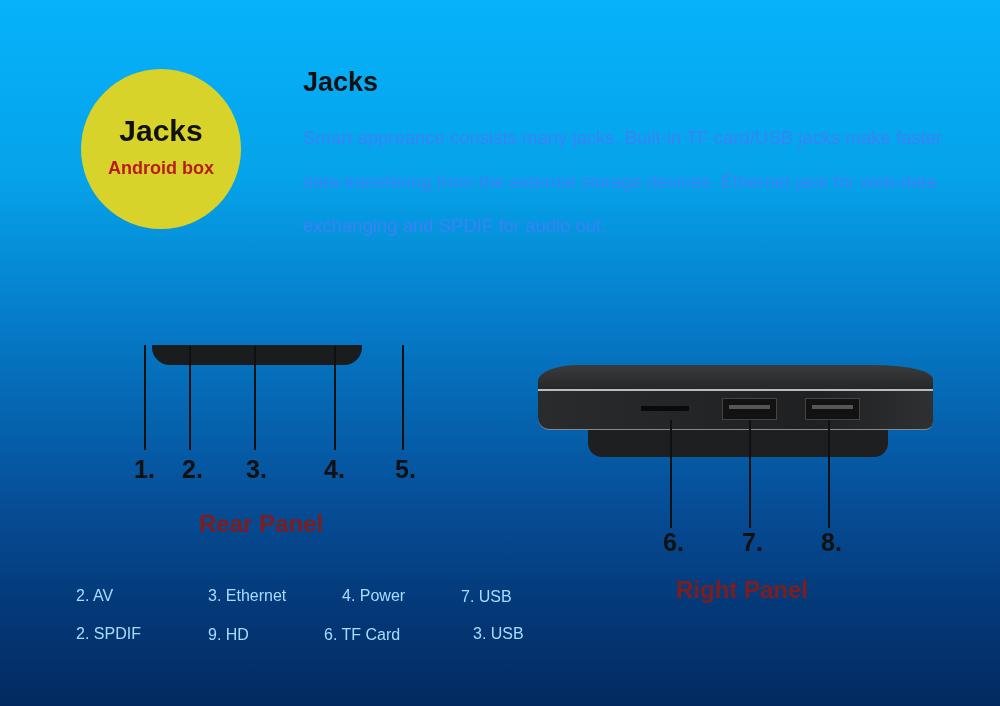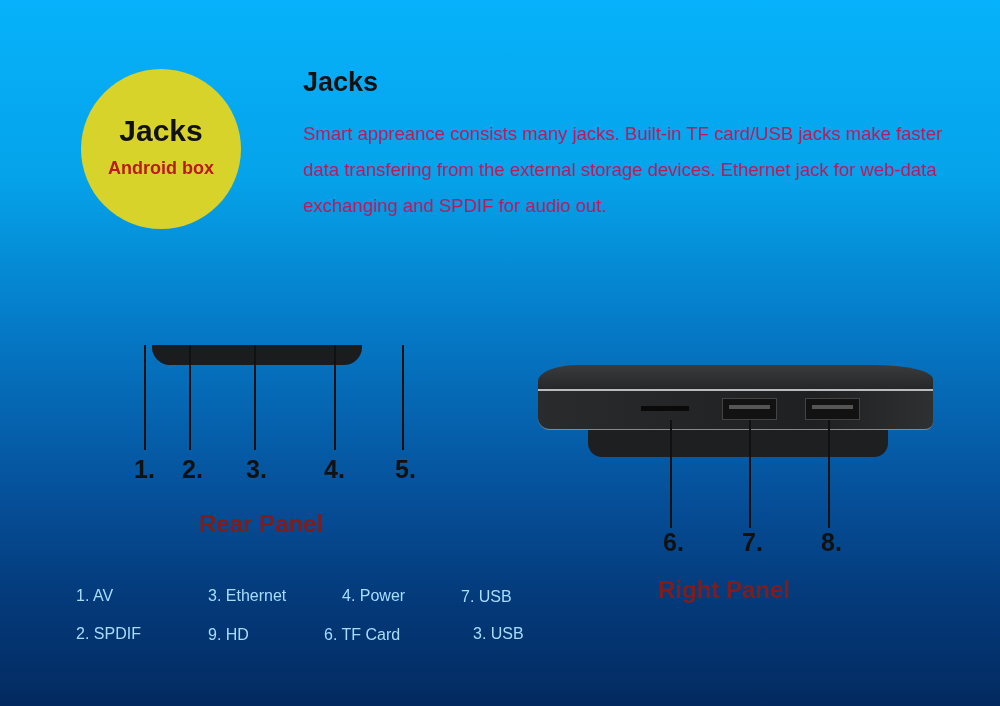--- a/index.html
+++ b/index.html
@@ -9,21 +9,21 @@
     font-family: "Liberation Sans", sans-serif;
   }
   .badge {
     position: absolute; left: 81px; top: 69px; width: 160px; height: 160px;
     border-radius: 50%; background: #d7d32a;
     display: flex; flex-direction: column; align-items: center; justify-content: center;
   }
   .badge .t1 { font-weight: bold; font-size: 30px; color: #111; margin-top: -6px; }
   .badge .t2 { font-weight: bold; font-size: 18px; color: #b91c1c; margin-top: 10px; }
   .title { position: absolute; left: 303px; top: 67px; font-size: 27px; font-weight: bold; color: #111; }
-  .desc { position: absolute; left: 303px; top: 116px; width: 680px; font-size: 18.5px; line-height: 36px; color: #be185d; }
+  .desc { position: absolute; left: 303px; top: 116px; width: 680px; font-size: 18.5px; line-height: 44px; color: #3b82f6; }
 
   
   .rear { position: absolute; left: 62px; top: 285px; width: 390px; height: 82px; }
   .rear .body {
     position: absolute; left: 0; top: 0; width: 390px; height: 62px;
     background: linear-gradient(180deg, #2e2f31 0%, #232426 60%, #1c1d1f 100%);
     border-radius: 30px 30px 22px 22px / 14px 14px 18px 18px;
   }
   .rear .foot { position: absolute; left: 90px; top: 60px; width: 210px; height: 20px; background: #1b1c1e; border-radius: 0 0 18px 18px; }
   .port-av { position: absolute; left: 75px; top: 10px; width: 20px; height: 20px; border-radius: 50%; background: #111; border: 3px solid #444; box-sizing: border-box; }
@@ -90,22 +90,22 @@
 </div>
 
 <div class="vline" style="left:670px;top:420px;height:108px"></div>
 <div class="vline" style="left:749px;top:420px;height:108px"></div>
 <div class="vline" style="left:828px;top:420px;height:108px"></div>
 
 <div class="num" style="left:663px;top:528px">6.</div>
 <div class="num" style="left:742px;top:528px">7.</div>
 <div class="num" style="left:821px;top:528px">8.</div>
 
-<div class="panel-title" style="left:658px;top:576px">Right  Panel</div>
+<div class="panel-title" style="left:676px;top:576px">Right  Panel</div>
 
-<div class="legend" style="left:76px;top:587px">1. AV</div>
+<div class="legend" style="left:76px;top:587px">2. AV</div>
 <div class="legend" style="left:76px;top:625px">2. SPDIF</div>
 <div class="legend" style="left:208px;top:587px">3. Ethernet</div>
 <div class="legend" style="left:208px;top:626px">9. HD</div>
 <div class="legend" style="left:342px;top:587px">4. Power</div>
 <div class="legend" style="left:324px;top:626px">6. TF Card</div>
 <div class="legend" style="left:461px;top:588px">7. USB</div>
 <div class="legend" style="left:473px;top:625px">3. USB</div>
 
 </body></html>

